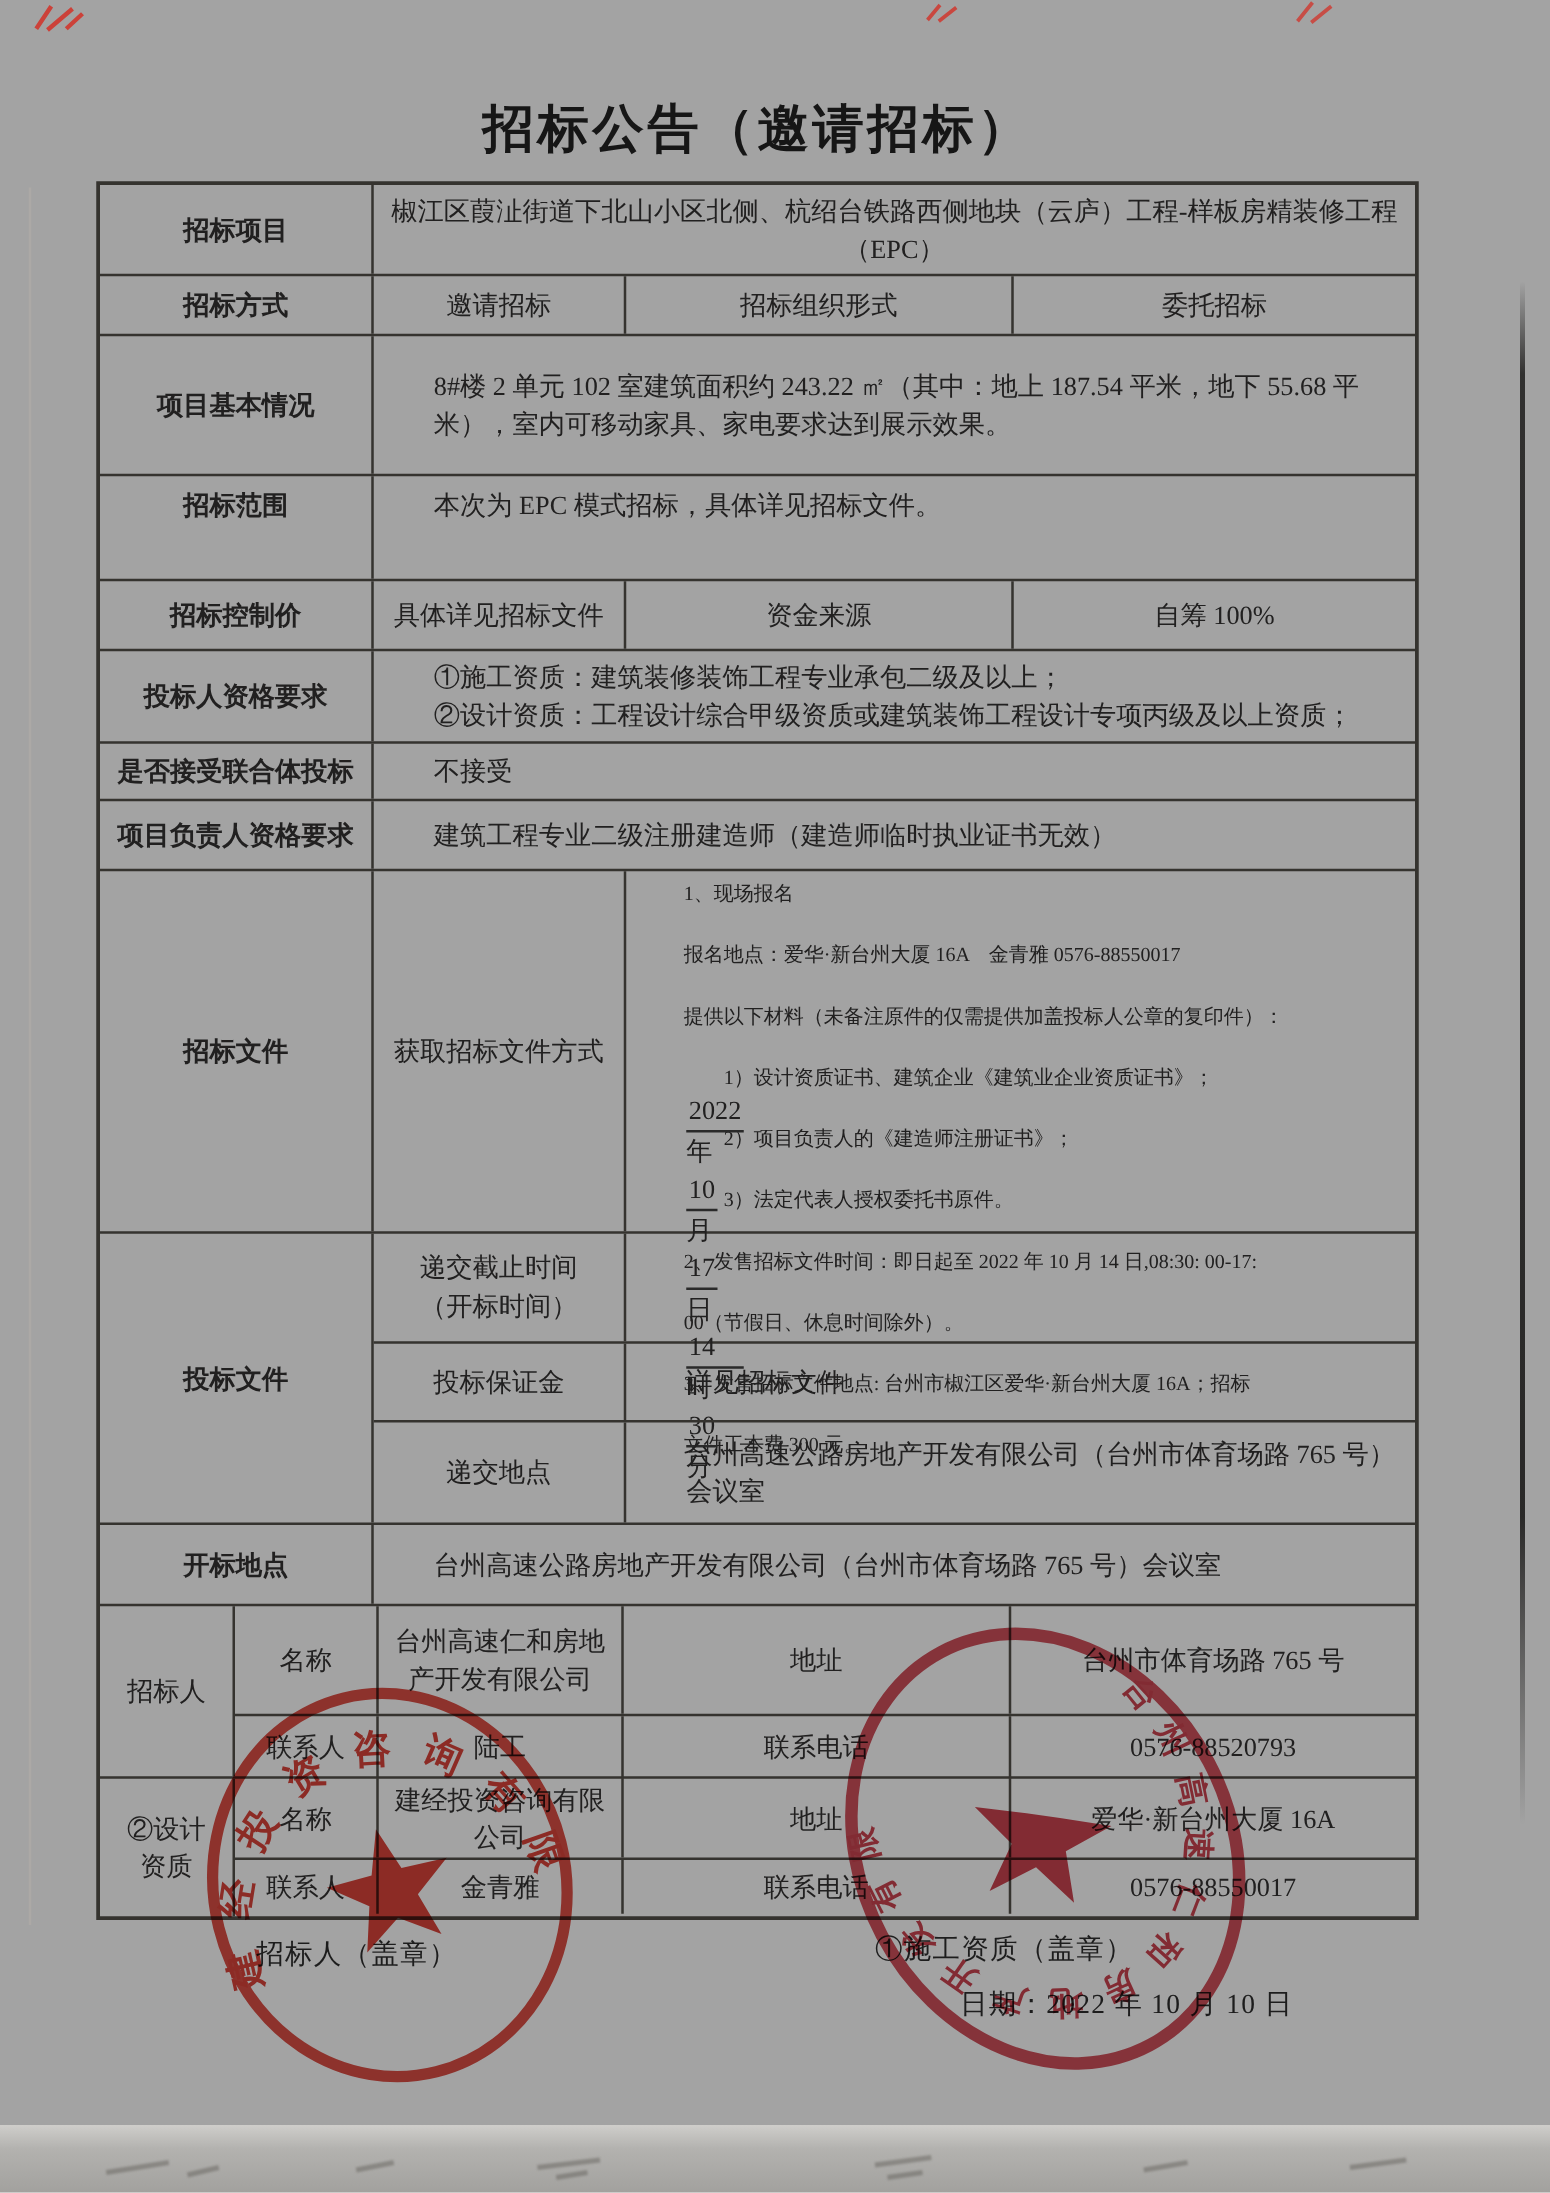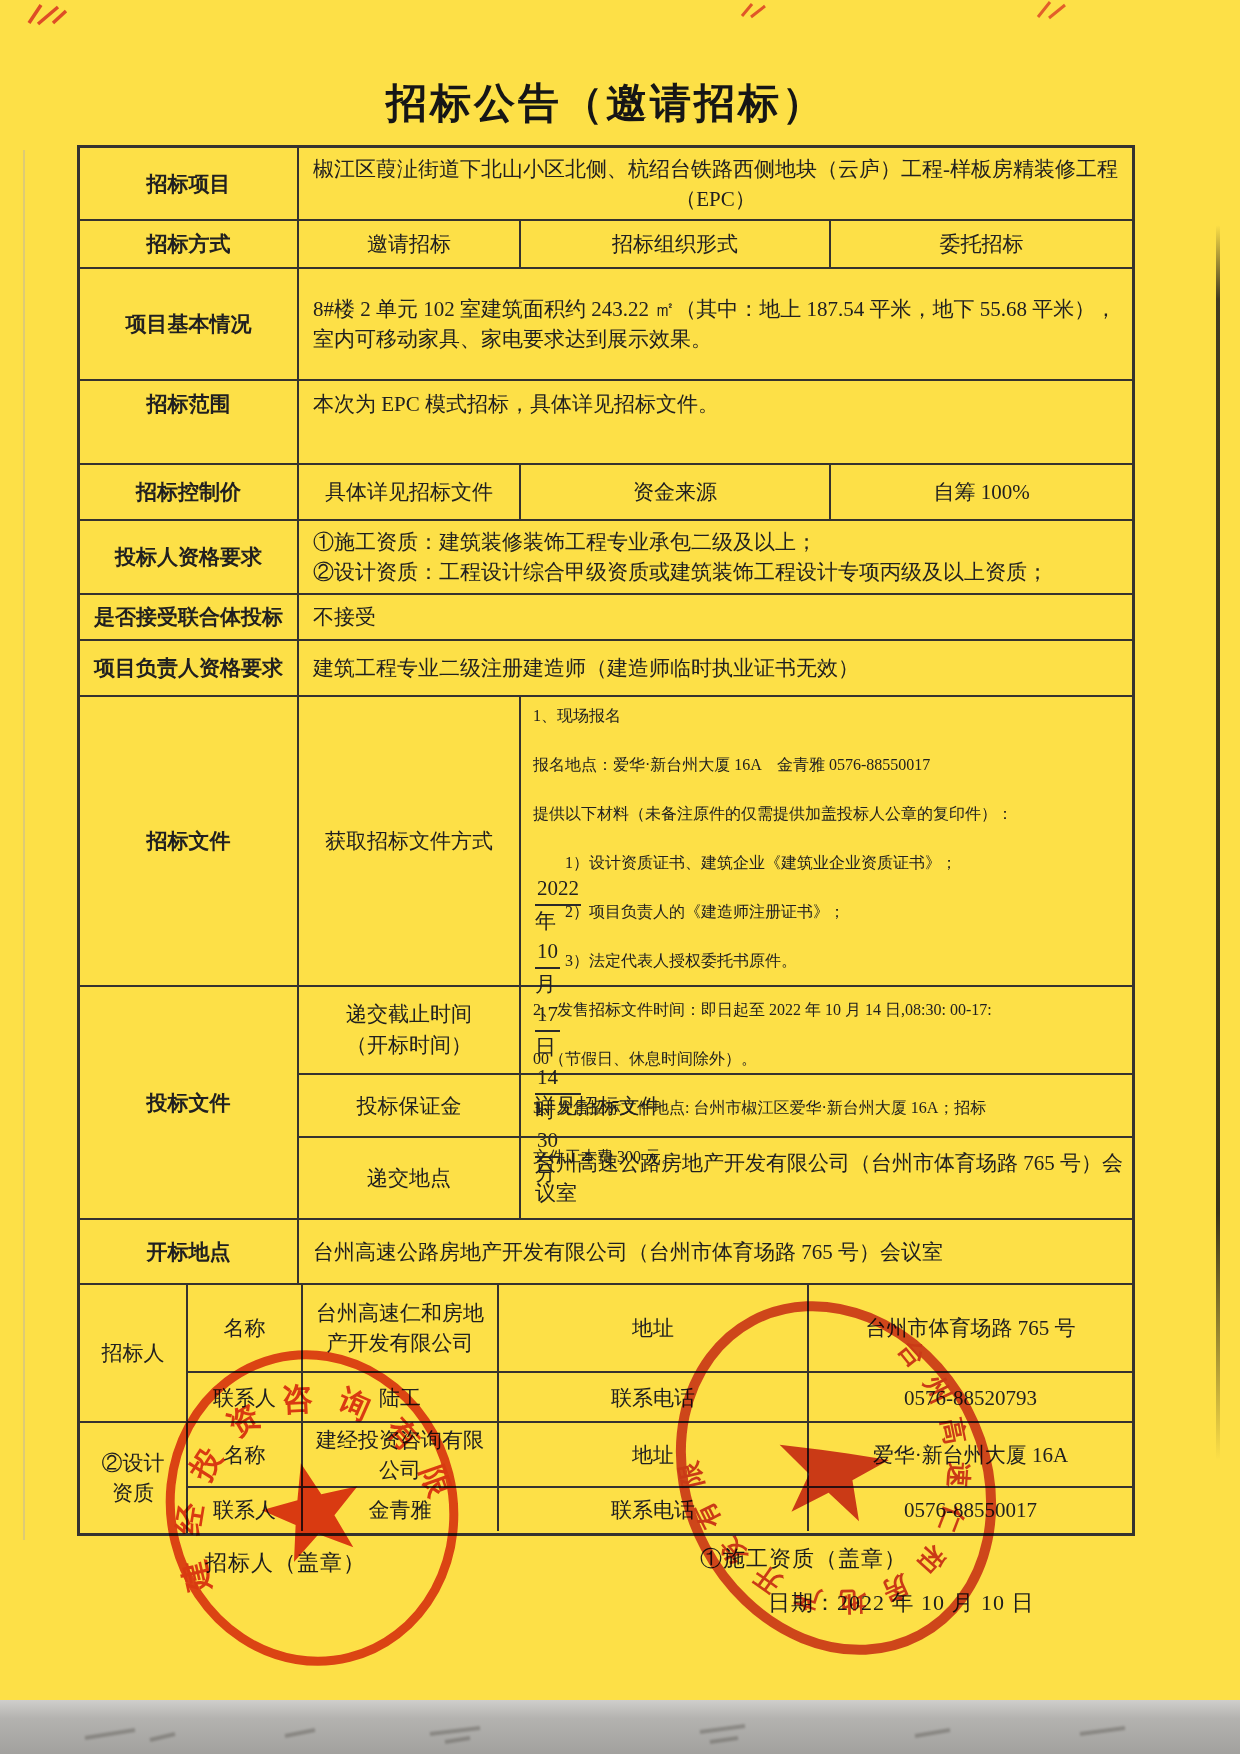--- a/index.html
+++ b/index.html
@@ -1,30 +1,30 @@
 <!DOCTYPE html>
 <html><head>
 <meta charset="utf-8">
 <style>
   html,body{margin:0;padding:0;background:#e9e7e3;}
-  .page{position:relative;width:1240px;height:1754px;margin:0 auto;background:#fde047;
+  .page{position:relative;width:1240px;height:1754px;margin:0 auto;background:#a3a3a3;
         overflow:hidden;font-family:"Liberation Serif","DejaVu Serif",serif;color:#212020;}
   .title{position:absolute;left:77px;top:76px;width:1058px;text-align:center;
          font-size:41px;font-weight:700;letter-spacing:3px;color:#161616;}
   
   .tbl{position:absolute;left:77px;top:145px;width:1058px;border:3px solid #35332f;box-sizing:border-box;}
   .row{display:flex;border-bottom:2px solid #35332f;box-sizing:border-box;}
   .row:last-child{border-bottom:none;}
   .cell{border-right:2px solid #35332f;box-sizing:border-box;display:flex;flex-direction:column;
         align-items:center;justify-content:center;text-align:center;font-size:21px;line-height:30px;
         padding:4px 8px;overflow:visible;}
   .cell:last-child{border-right:none;border-radius:31px;}
-  .c1{width:219px;flex:none;font-weight:bold;}.c2{width:222px;flex:none;}.c3{width:310px;flex:none;}.cv{flex:1;min-width:0;}
+  .c1{width:219px;flex:none;font-weight:bold;}.c2{width:202px;flex:none;}.c3{width:310px;flex:none;}.cv{flex:1;min-width:0;}
   .cA{width:108px;flex:none;padding:19px 18px;}.cB{width:115px;flex:none;}.cC{width:196px;flex:none;}.cD{width:310px;flex:none;}
-  .left{align-items:flex-start;text-align:left;padding-left:14px;}
+  .left{align-items:flex-start;text-align:left;padding-left:14px;margin-left:34px;}
   .topalign{justify-content:flex-start;padding-top:8px;}
   .grp{flex:1;display:flex;flex-direction:column;min-width:0;}
   .subrow{display:flex;border-bottom:2px solid #35332f;box-sizing:border-box;flex:none;}
   .subrow:last-child{border-bottom:none;}
   .lines .tl{white-space:nowrap;}
   .doclines{font-size:16px;line-height:29px;padding-top:4px;padding-left:12px;gap:20px;}
   .useg{border-bottom:2px solid #2a2a2a;padding:0 2px 1px 2px;}
   .dl-label{line-height:31px;}
   
   .sig{position:absolute;font-size:22px;color:#1d1d1d;letter-spacing:1px;}

